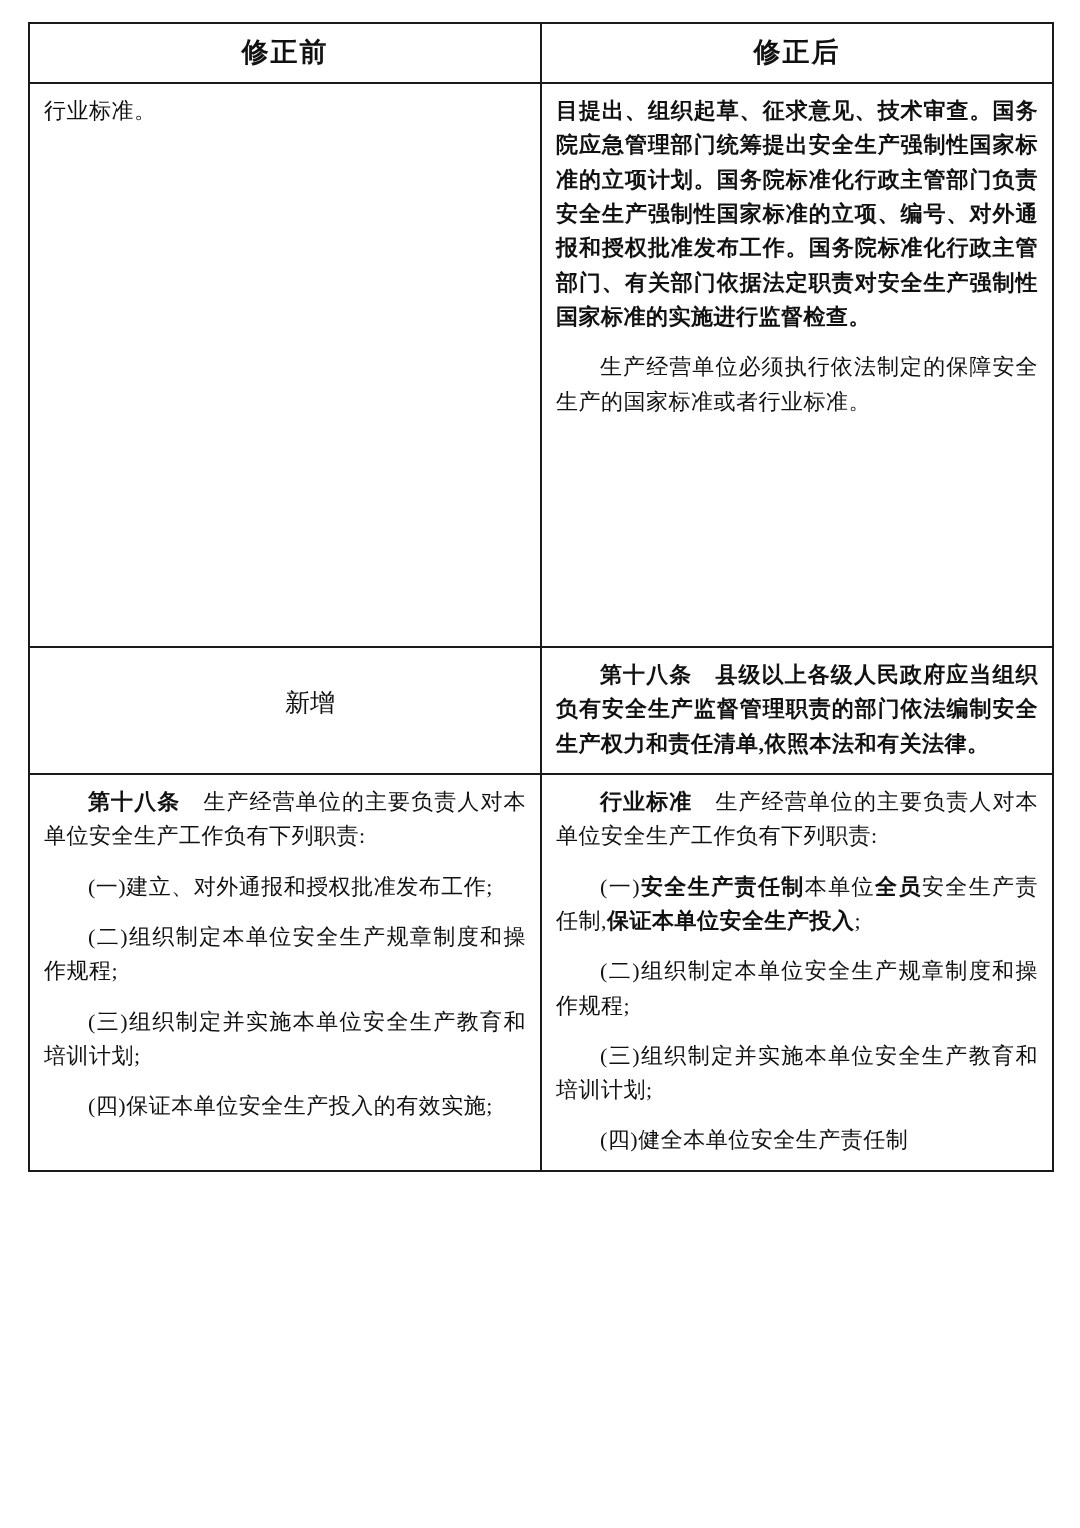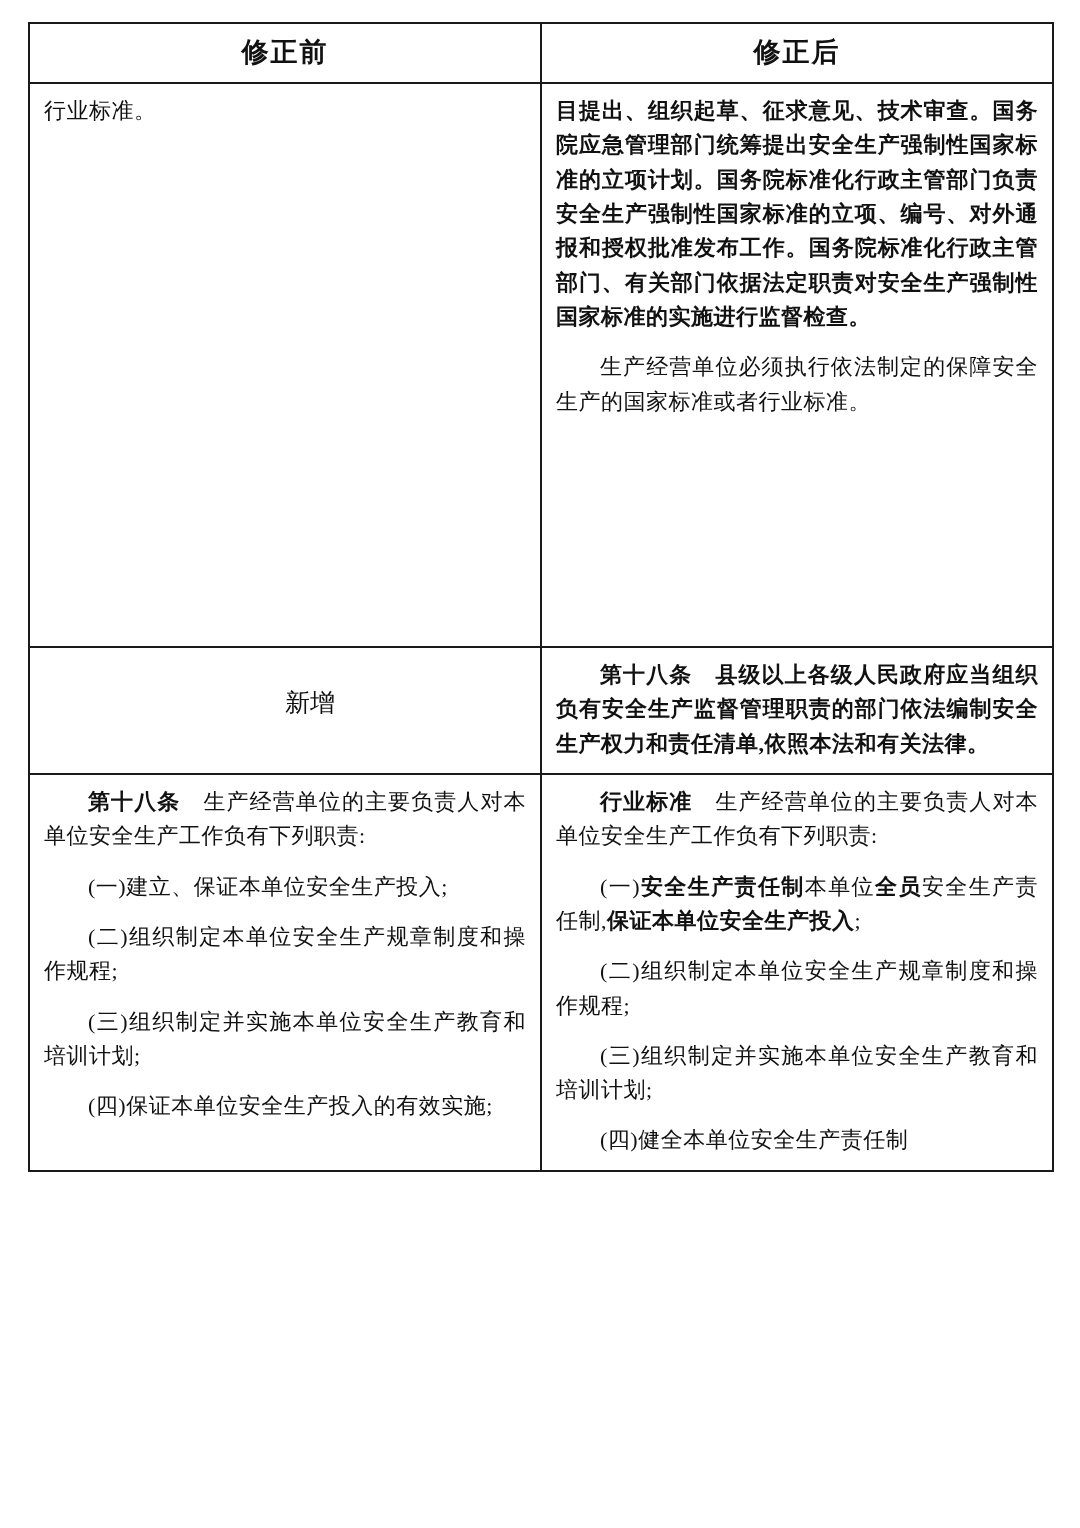--- a/index.html
+++ b/index.html
@@ -95,21 +95,21 @@
           <p class="xinzeng">新增</p>
         </td>
         <td>
           <p class="para indent bold-para"><span class="b">第十八条</span>　<span>县级以上各级人民政府应当组织负有安全生产监督管理职责的部门依法编制安全生产权力和责任清单,依照本法和有关法律。</span></p>
         </td>
       </tr>
 
       <tr>
         <td>
           <p class="para indent"><span class="b">第十八条</span>　<span>生产经营单位的主要负责人对本单位安全生产工作负有下列职责:</span></p>
-          <p class="para indent">(一)建立、保证本单位安全生产投入;</p>
+          <p class="para indent">(一)建立、对外通报和授权批准发布工作;</p>
           <p class="para indent">(二)组织制定本单位安全生产规章制度和操作规程;</p>
           <p class="para indent">(三)组织制定并实施本单位安全生产教育和培训计划;</p>
           <p class="para indent">(四)保证本单位安全生产投入的有效实施;</p>
         </td>
         <td>
           <p class="para indent"><span class="b">行业标准</span>　<span>生产经营单位的主要负责人对本单位安全生产工作负有下列职责:</span></p>
           <p class="para indent"><span>(一)</span><span class="b">安全生产责任制</span><span>本单位</span><span class="b">全员</span><span>安全生产责任制,</span><span class="b">保证本单位安全生产投入</span><span>;</span></p>
           <p class="para indent">(二)组织制定本单位安全生产规章制度和操作规程;</p>
           <p class="para indent">(三)组织制定并实施本单位安全生产教育和培训计划;</p>
           <p class="para indent">(四)健全本单位安全生产责任制</p>

